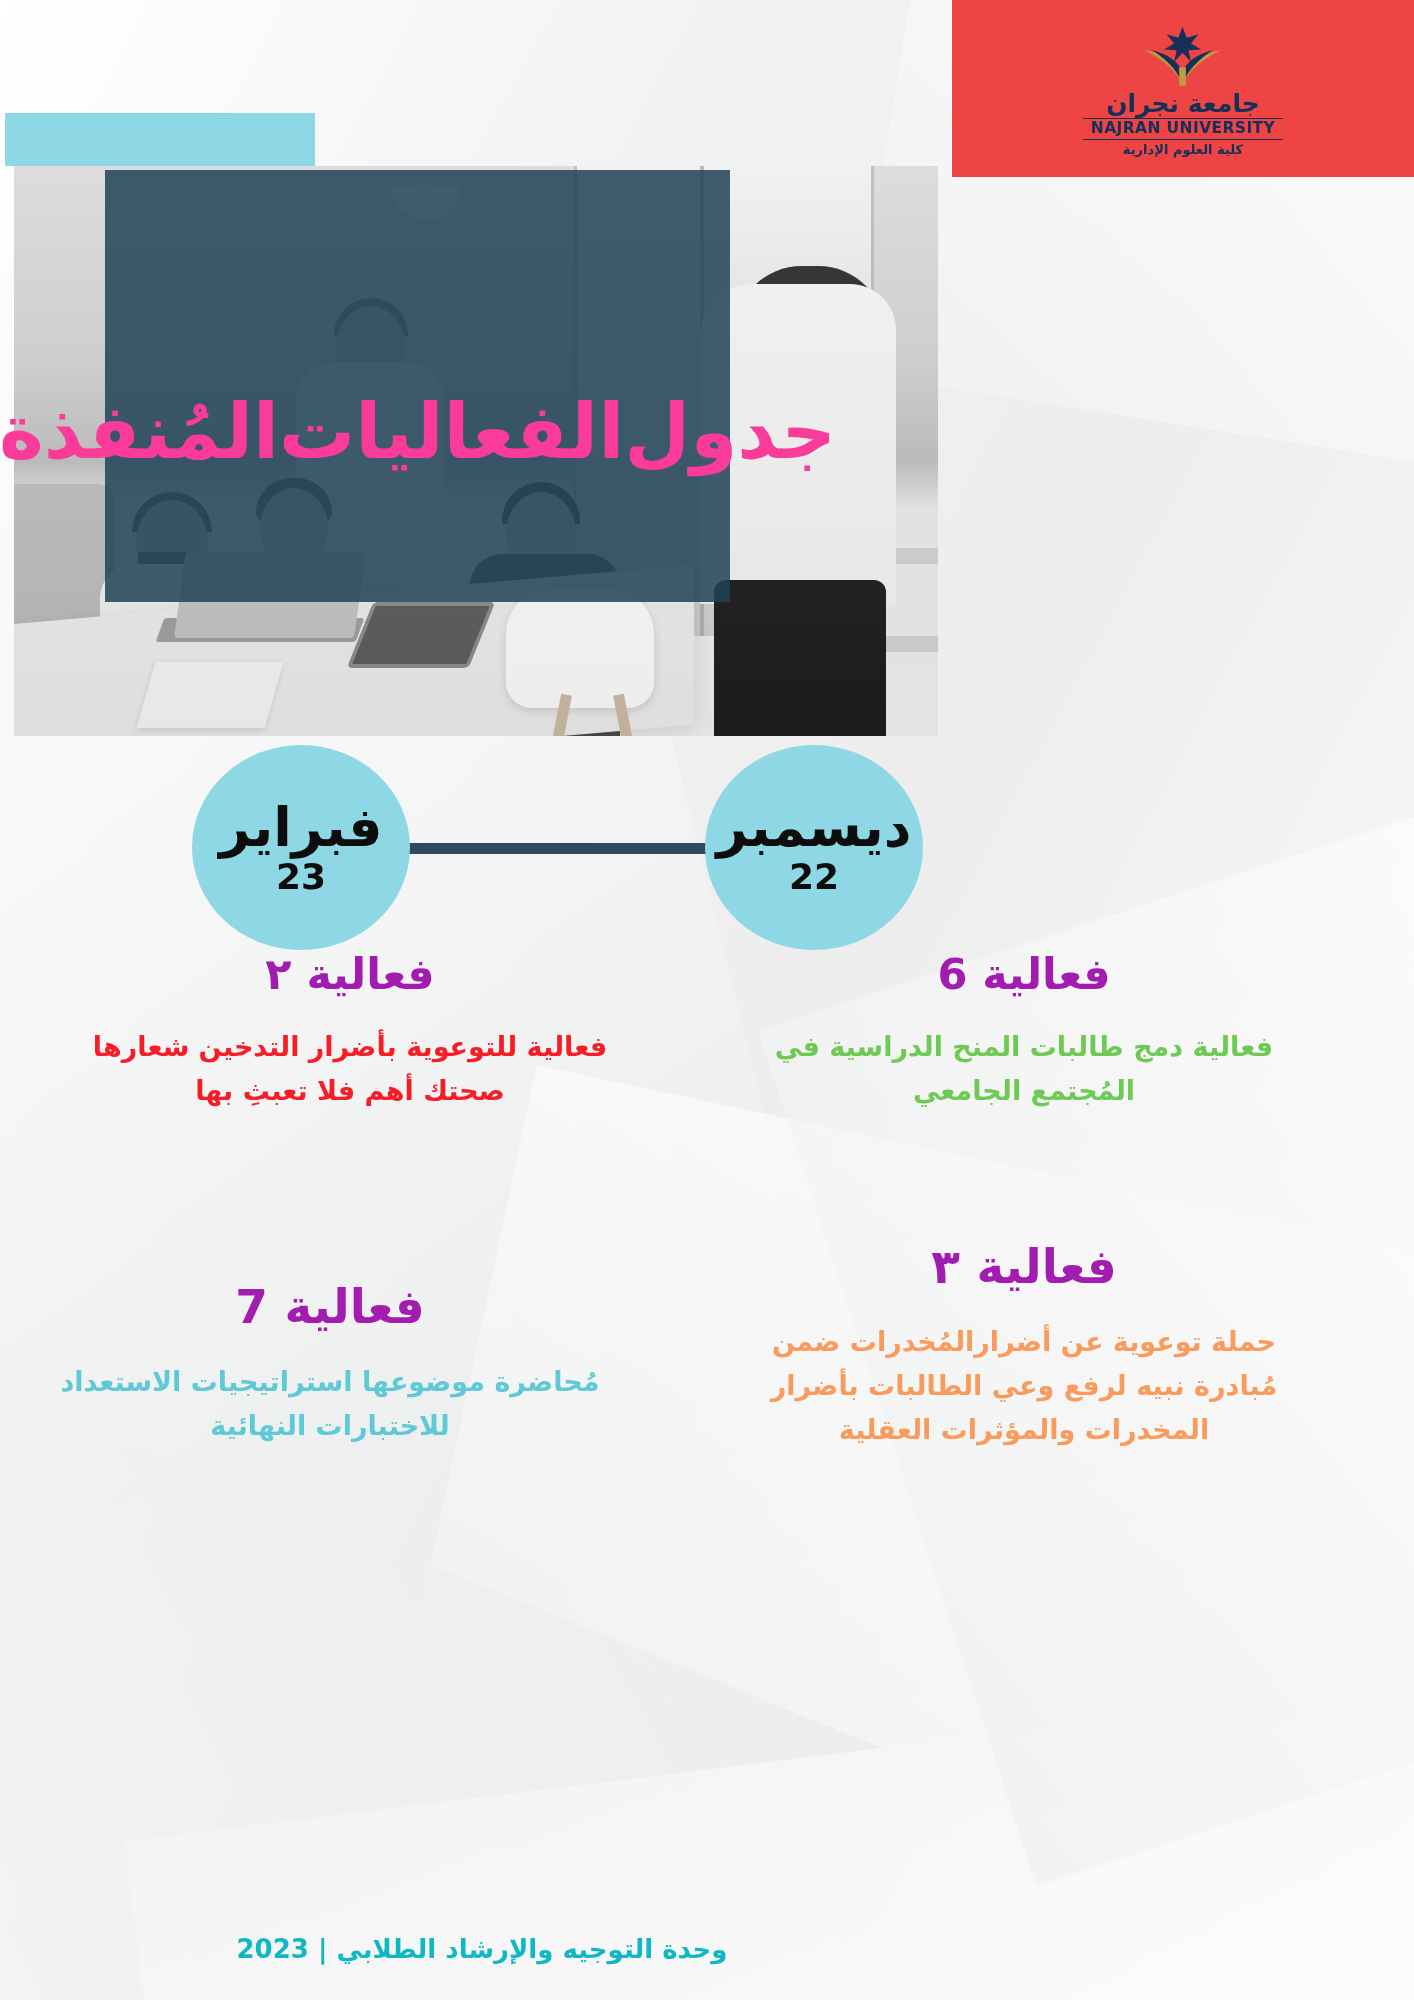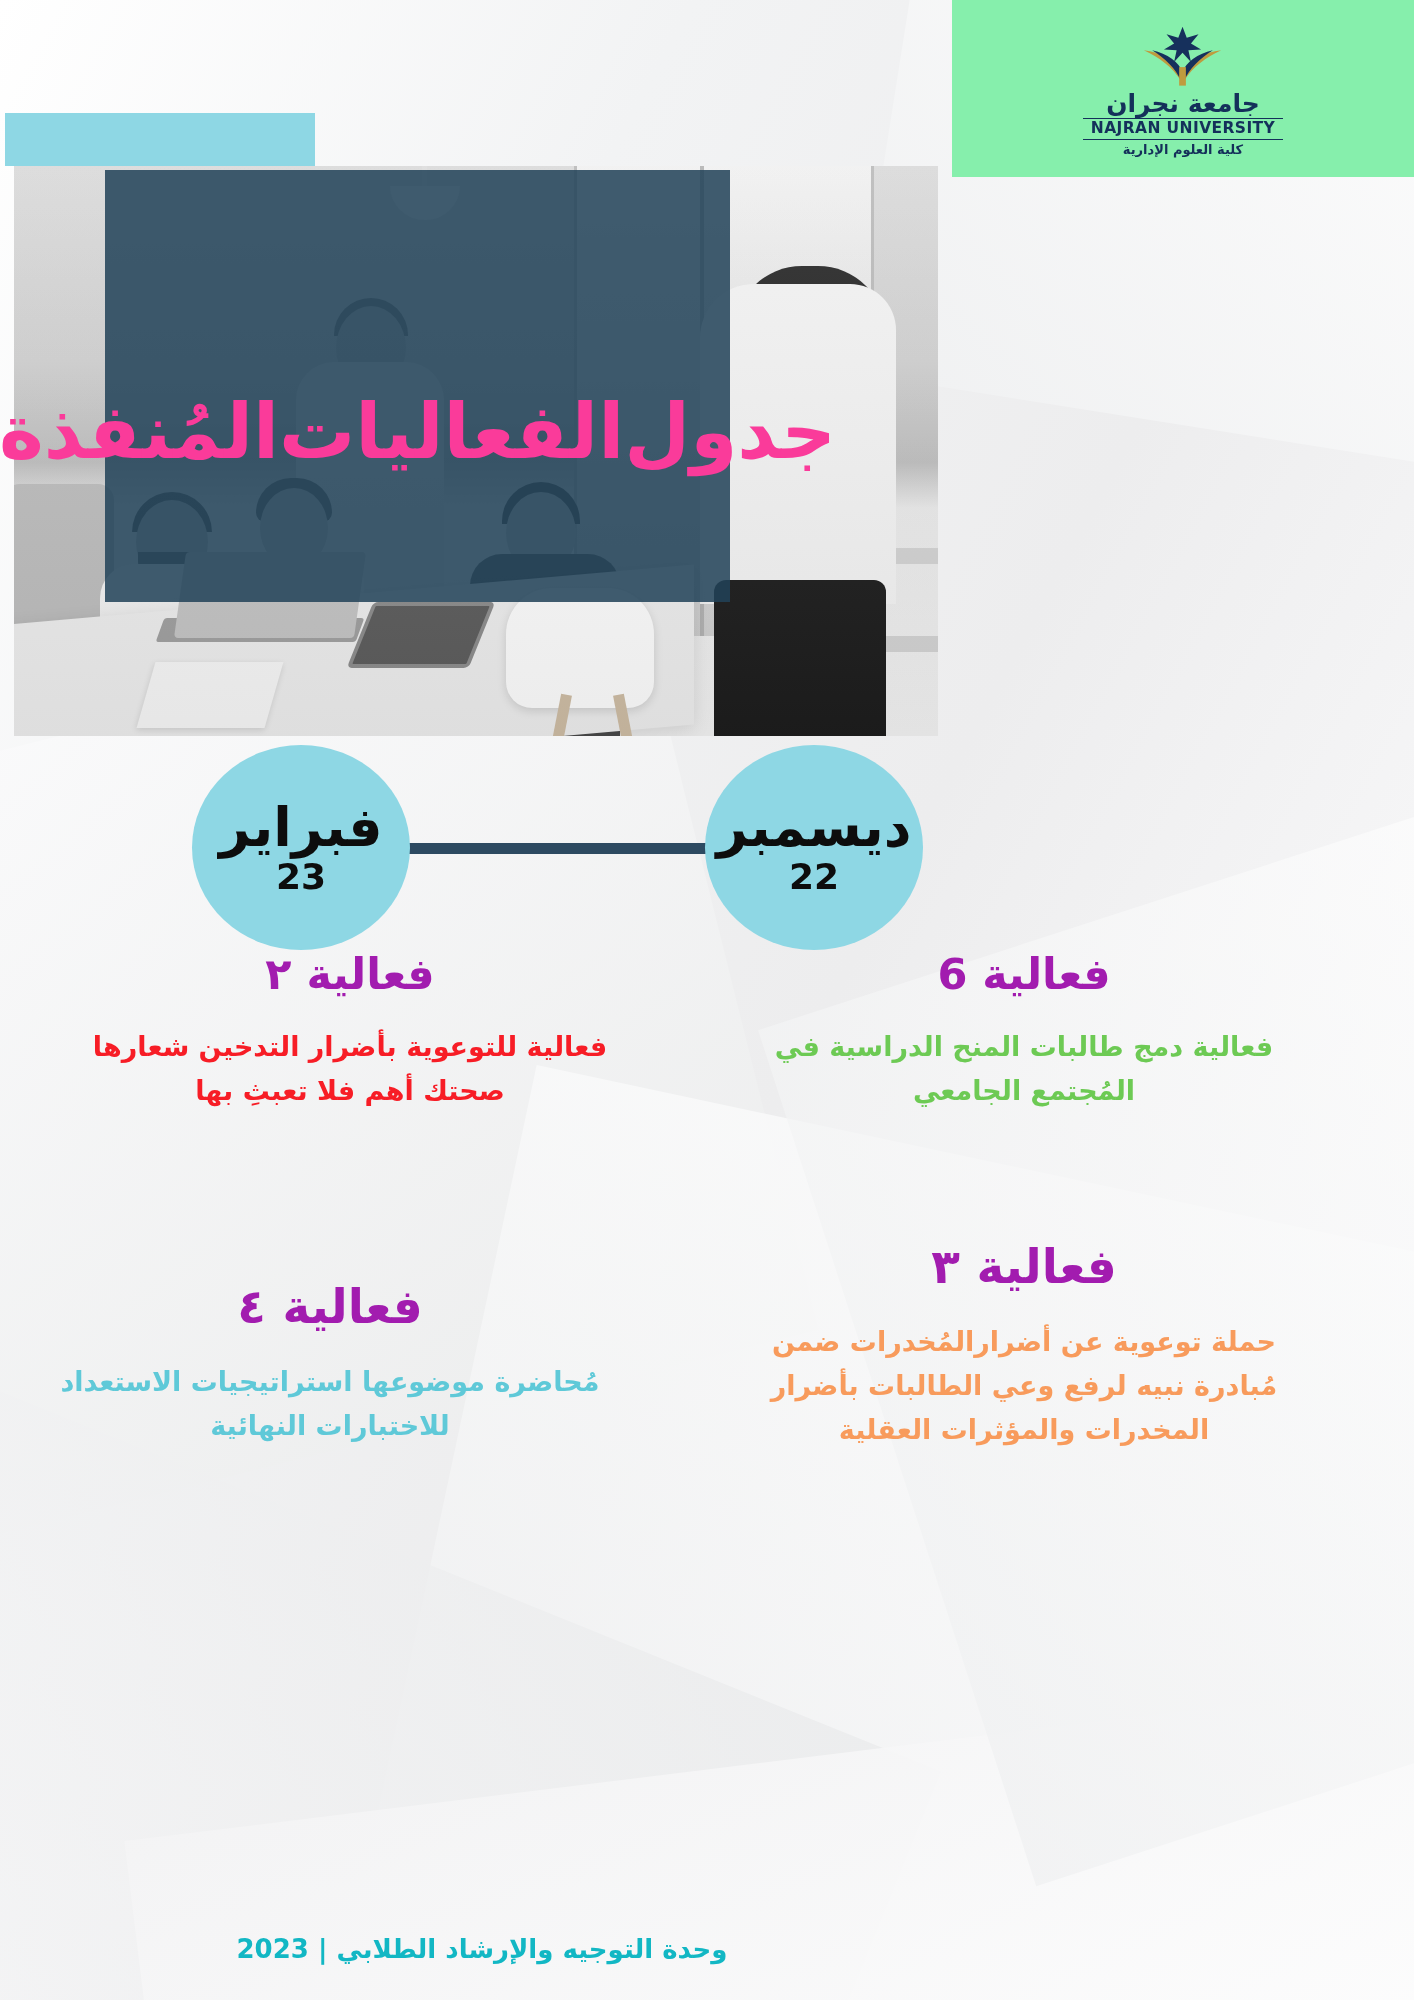--- a/index.html
+++ b/index.html
@@ -35,21 +35,21 @@
   .f6{top:0;left:880px;width:700px;height:430px;
       background:linear-gradient(215deg,#ffffff,#f0f1f2);
       transform:rotate(9deg);opacity:.9;}
   .f7{top:900px;left:880px;width:700px;height:900px;
       background:linear-gradient(250deg,#fdfdfd,#eff0f1);
       transform:rotate(-18deg);opacity:.7;}
 
   
   #logo-plate{
     position:absolute;top:0;left:952px;width:462px;height:177px;
-    background:#86efac;z-index:6;
+    background:#ef4444;z-index:6;
     display:flex;align-items:center;justify-content:center;
   }
   #logo-inner{width:200px;text-align:center;padding-top:6px;}
   #logo-mark{height:64px;display:block;margin:0 auto 2px;}
   .logo-ar{font-size:25px;font-weight:700;color:#14305a;letter-spacing:0;line-height:1.05;}
   .logo-en{font-size:15.5px;font-weight:700;color:#14305a;letter-spacing:.4px;
            border-top:1.6px solid #14305a;border-bottom:1.6px solid #14305a;
            margin:1px 0 2px;padding:1px 0;line-height:1.15;}
   .logo-sub{font-size:13px;font-weight:700;color:#14305a;line-height:1.2;}
 
@@ -268,21 +268,21 @@
       <div class="ev-h">فعالية ٢</div>
       <div class="ev-b" style="color:#f71d26">فعالية للتوعوية بأضرار التدخين شعارها صحتك أهم  فلا تعبثِ بها</div>
     </div>
 
     <div class="ev" id="ev3">
       <div class="ev-h">فعالية ٣</div>
       <div class="ev-b" style="color:#f89b5c">حملة توعوية عن أضرارالمُخدرات ضمن مُبادرة نبيه لرفع وعي الطالبات  بأضرار المخدرات والمؤثرات العقلية</div>
     </div>
 
     <div class="ev" id="ev4">
-      <div class="ev-h">فعالية ٤</div>
+      <div class="ev-h">فعالية 7</div>
       <div class="ev-b" style="color:#5fc9d8">مُحاضرة موضوعها  استراتيجيات الاستعداد للاختبارات النهائية</div>
     </div>
 
   </div>
 
   <div id="footer">
     <span class="fl">وحدة التوجيه والإرشاد الطلابي | 2023</span>
   </div>
 
 </div>

